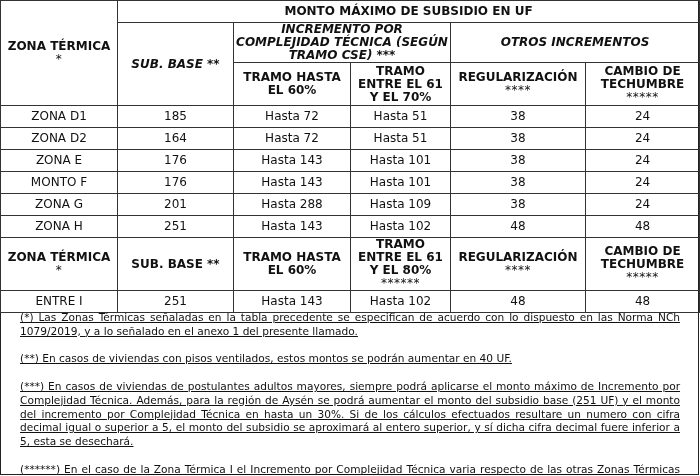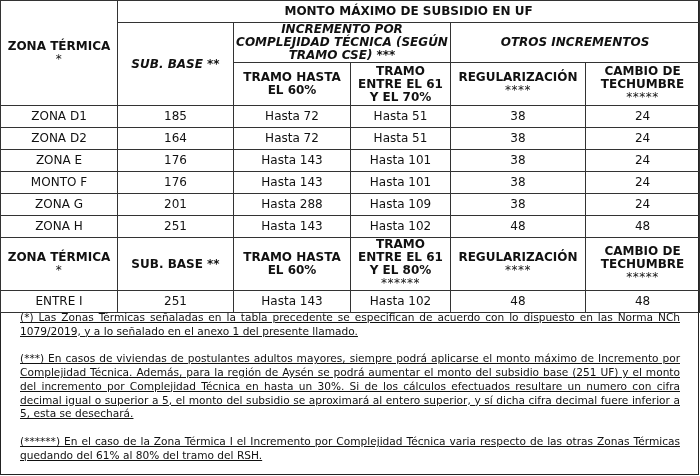--- a/index.html
+++ b/index.html
@@ -153,16 +153,17 @@
     <td>Hasta 143</td>
     <td>Hasta 102</td>
     <td>48</td>
     <td>48</td>
   </tr>
 </tbody>
     </table>
 
 <div class="notes">
   <p>(*) Las Zonas Térmicas señaladas en la tabla precedente se especifican de acuerdo con lo dispuesto en las Norma NCh 1079/2019, y a lo señalado en el anexo 1 del presente llamado.</p>
+  <p>(**) En casos de viviendas con pisos ventilados, estos montos se podrán aumentar en 40 UF.</p>
   <p>(***) En casos de viviendas de postulantes adultos mayores, siempre podrá aplicarse el monto máximo de Incremento por Complejidad Técnica. Además, para la región de Aysén se podrá aumentar el monto del subsidio base (251 UF) y el monto del incremento por Complejidad Técnica en hasta un 30%. Si de los cálculos efectuados resultare un numero con cifra decimal igual o superior a 5, el monto del subsidio se aproximará al entero superior, y sí dicha cifra decimal fuere inferior a 5, esta se desechará.</p>
   <p>(******) En el caso de la Zona Térmica I el Incremento por Complejidad Técnica varia respecto de las otras Zonas Térmicas quedando del 61% al 80% del tramo del RSH.</p>
 </div>
 </div>
 
 </body></html>

